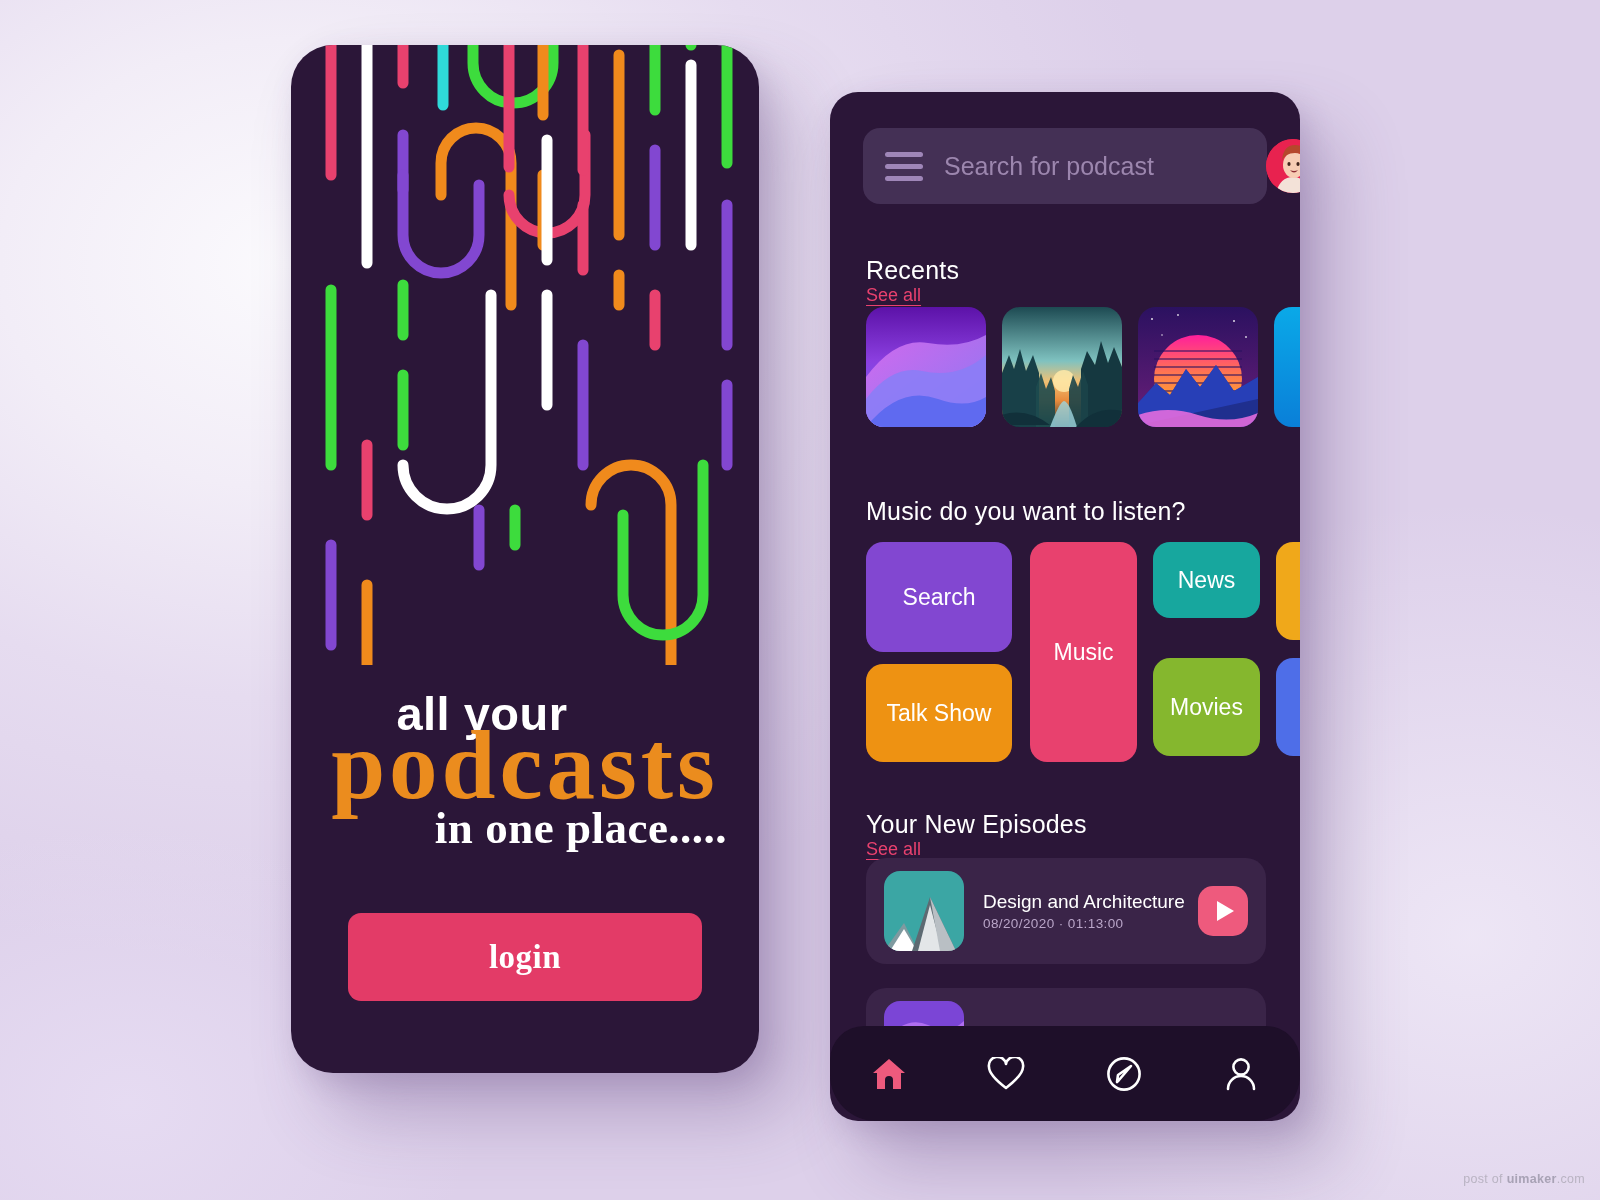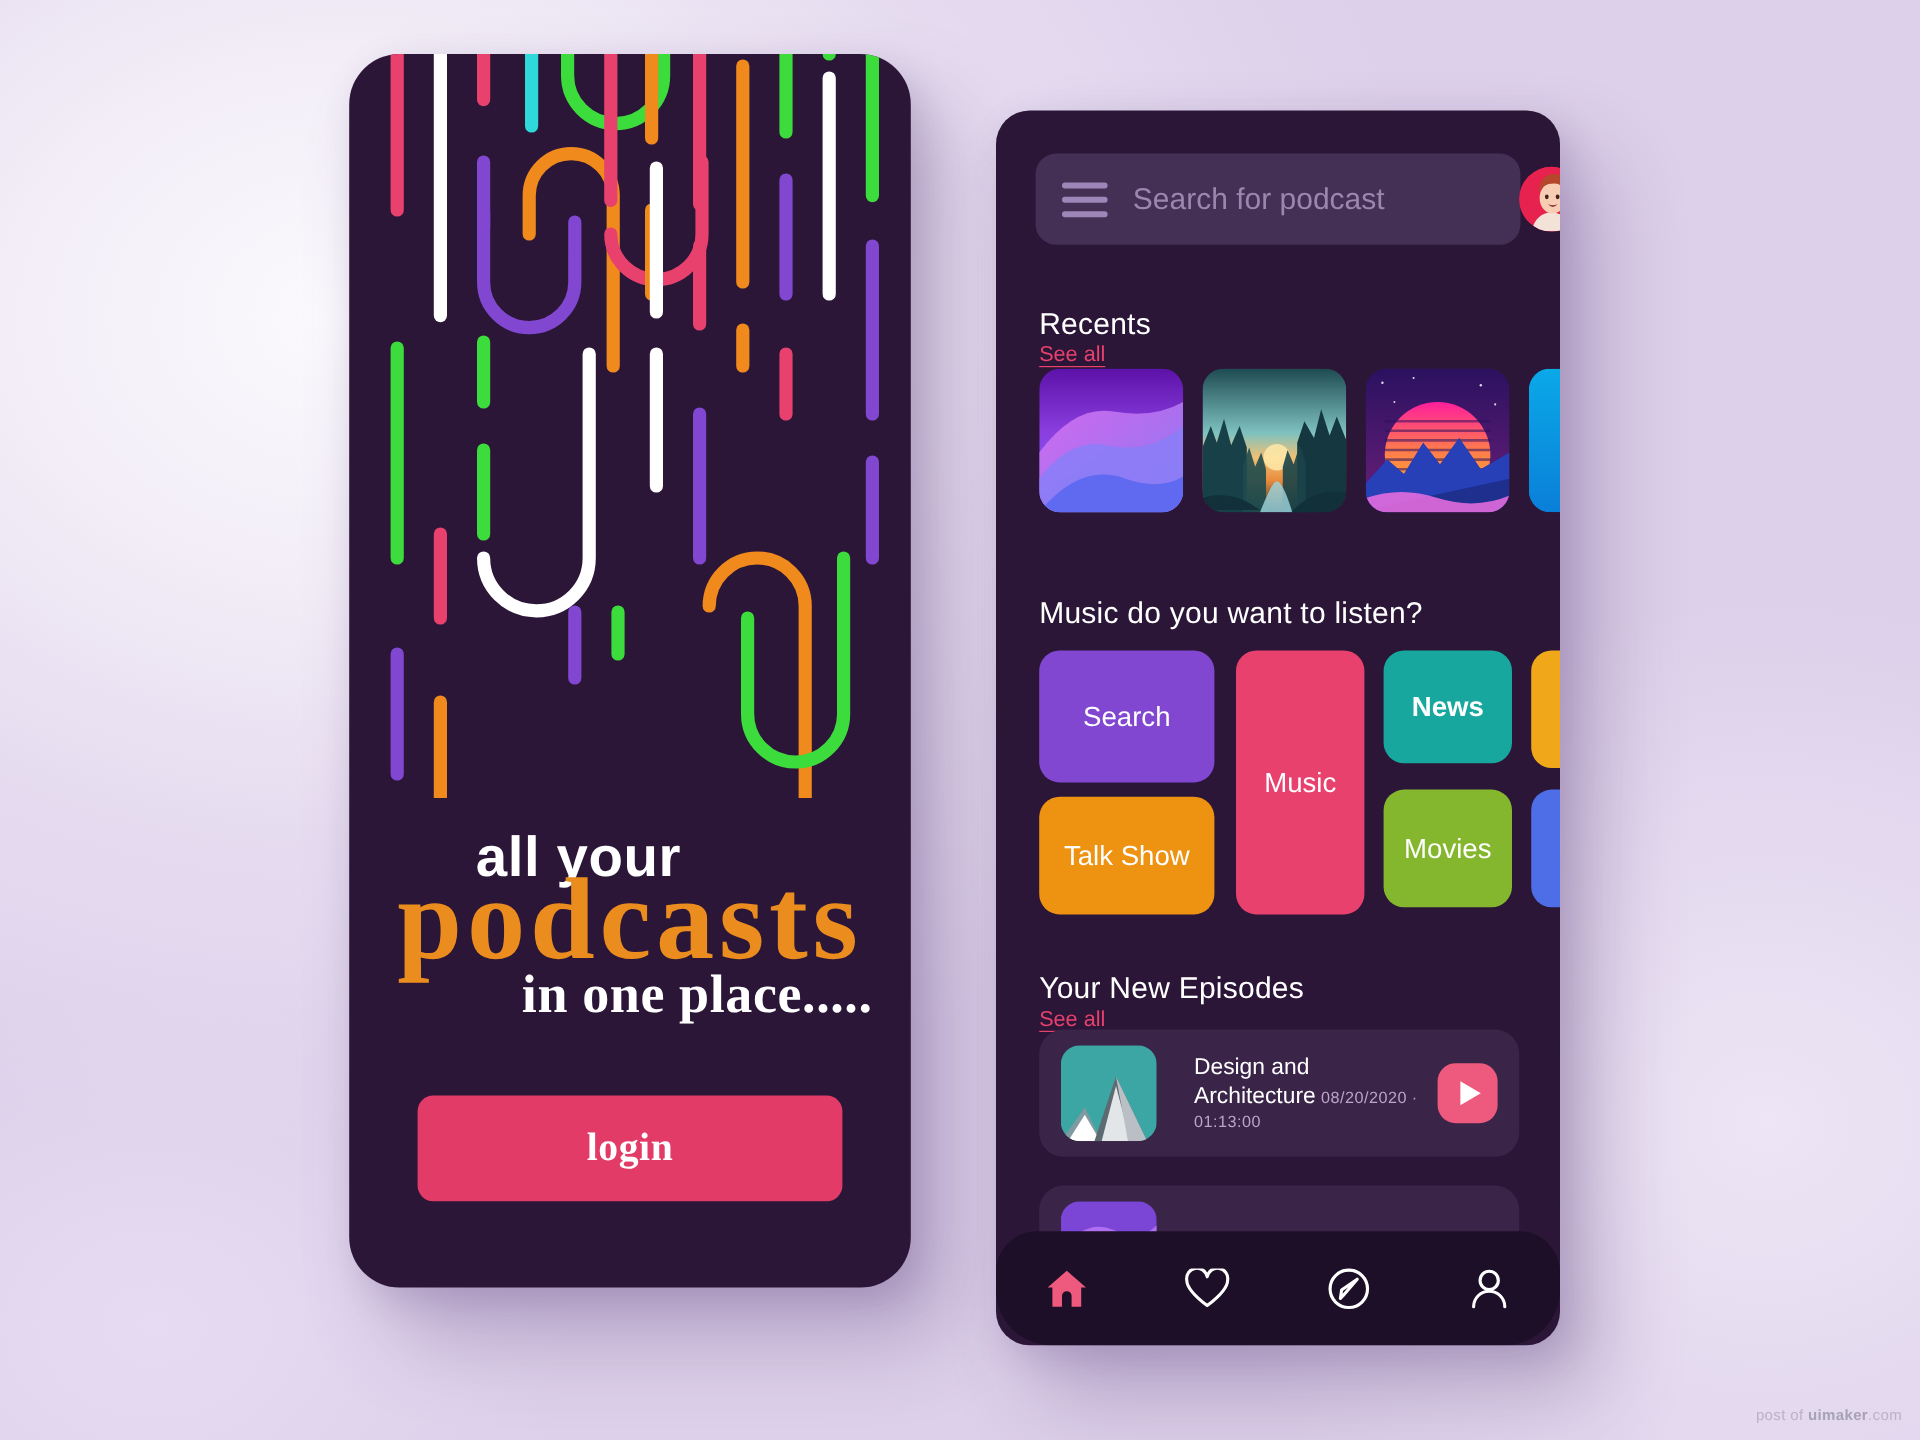--- a/index.html
+++ b/index.html
@@ -107,29 +107,29 @@
 
   .cats { position: absolute; left: 36px; top: 450px; width: 434px; height: 220px; }
   .cat {
     position: absolute; border-radius: 17px;
     display: flex; align-items: center; justify-content: center;
     color: #fff; font-size: 23px; cursor: pointer;
   }
   #cat-comedy   { left: 0;   top: 0;   width: 146px; height: 110px; background: #8247d1; }
   #cat-talkshow { left: 0;   top: 122px; width: 146px; height: 98px;  background: #ee9212; }
   #cat-music    { left: 164px; top: 0;  width: 107px; height: 220px; background: #e8416e; }
-  #cat-news     { left: 287px; top: 0;  width: 107px; height: 94px;  background: #17a79e; font-weight: bold; }
+  #cat-news     { left: 287px; top: 0;  width: 107px; height: 76px;  background: #17a79e; }
   #cat-movies   { left: 287px; top: 116px; width: 107px; height: 98px; background: #85b72e; }
   #cat-extra-1  { left: 410px; top: 0;  width: 60px;  height: 98px;  background: #f0a81a; }
   #cat-extra-2  { left: 410px; top: 116px; width: 60px; height: 98px; background: #4e6ee8; }
 
   .episode {
     position: absolute; left: 36px; width: 400px; height: 106px;
     background: #3a2448; border-radius: 20px;
-    display: flex; align-items: center; padding: 0 18px; gap: 12px;
+    display: flex; align-items: center; padding: 0 18px;
   }
   #episode-1 { top: 766px; }
   #episode-2 { top: 896px; }
   .ep-thumb { width: 80px; height: 80px; border-radius: 16px; flex: 0 0 auto; overflow: hidden; position: relative; }
   .ep-text { flex: 1; padding-left: 19px; }
   .ep-title { color: #fff; font-size: 19px; line-height: 1.28; }
   .ep-meta { color: #b9a5c8; font-size: 13.5px; margin-top: 7px; letter-spacing: .4px; }
   .play-btn {
     width: 50px; height: 50px; border-radius: 15px; background: #ee5a7d;
     display: flex; align-items: center; justify-content: center;

